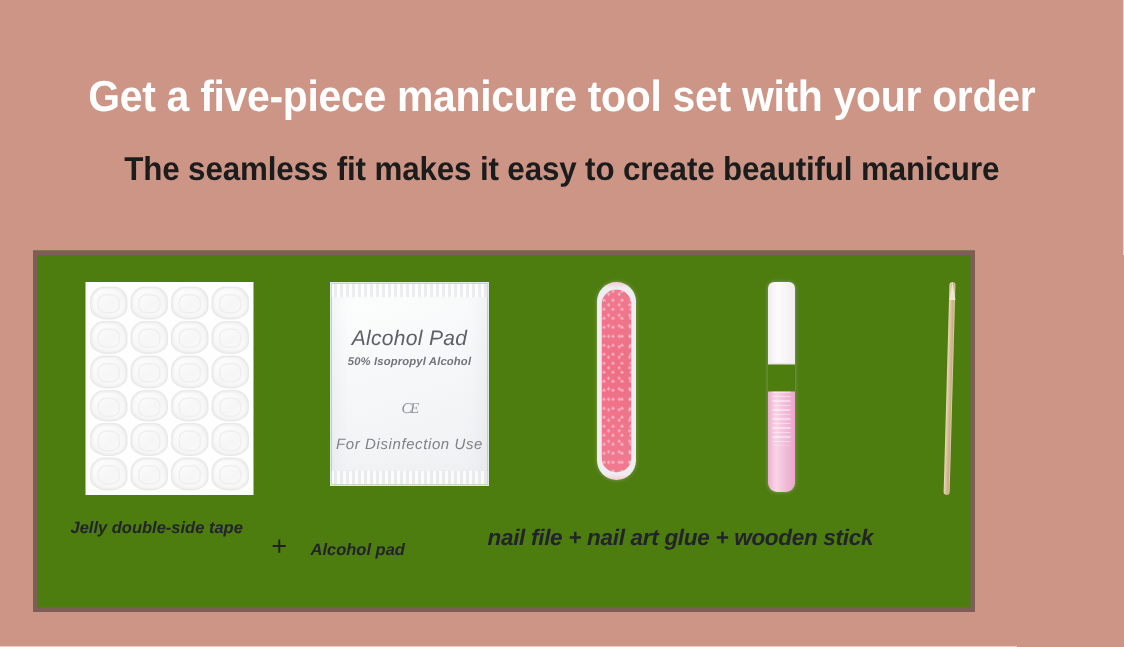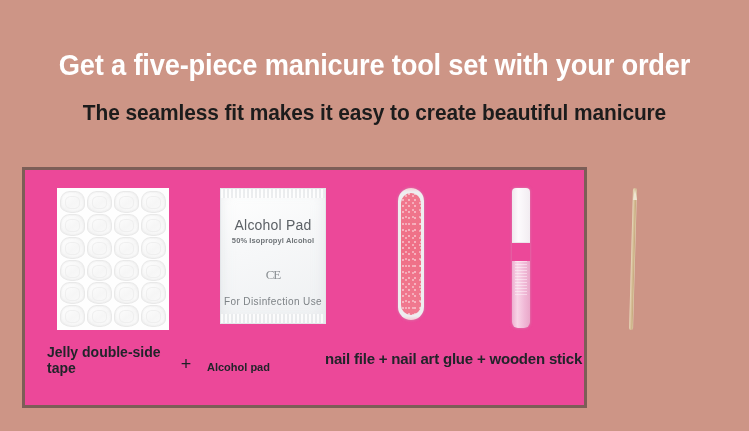--- a/index.html
+++ b/index.html
@@ -60,25 +60,26 @@
     font-weight: normal;
     letter-spacing: 2.1px;
     line-height: 12px;
     white-space: nowrap;
   }
   
   .product-panel {
     position: absolute;
     left: 22px;
     top: 167px;
-    width: 565px;
+    width: 628px;
     height: 241px;
-    background: #ec4899;
+    background: #4d7c0f;
     border: 3px solid #7c5e57;
     box-sizing: border-box;
+    font-style: italic;
   }
   .product-row {
     position: absolute;
     left: 0;
     top: 0;
     width: 100%;
     height: 170px;
   }
   .product-cell {
     position: absolute;
@@ -158,21 +159,21 @@
   }
   .pad-subtitle {
     margin-top: 3px;
     font-size: 7.5px;
     color: #707579;
     font-weight: bold;
     letter-spacing: 0.1px;
   }
   .pad-ce {
     margin-top: 22px;
-    font-size: 13px;
+    font-size: 10px;
     color: #8b9094;
     letter-spacing: -1px;
     font-family: "Liberation Serif", serif;
   }
   .pad-footer {
     margin-top: 13px;
     font-size: 10px;
     color: #7d8286;
     letter-spacing: 0.4px;
   }
@@ -265,21 +266,21 @@
   .label {
     position: absolute;
     color: #22242a;
     font-family: "Liberation Sans Narrow", "Liberation Sans", sans-serif;
     font-weight: bold;
   }
   .label-tape {
     left: 22px;
     top: 10px;
     width: 120px;
-    font-size: 14px;
+    font-size: 11px;
     line-height: 16px;
   }
   .label-plus {
     left: 148px;
     top: 20px;
     width: 26px;
     text-align: center;
     font-size: 18px;
     font-weight: normal;
     color: #1e2026;

